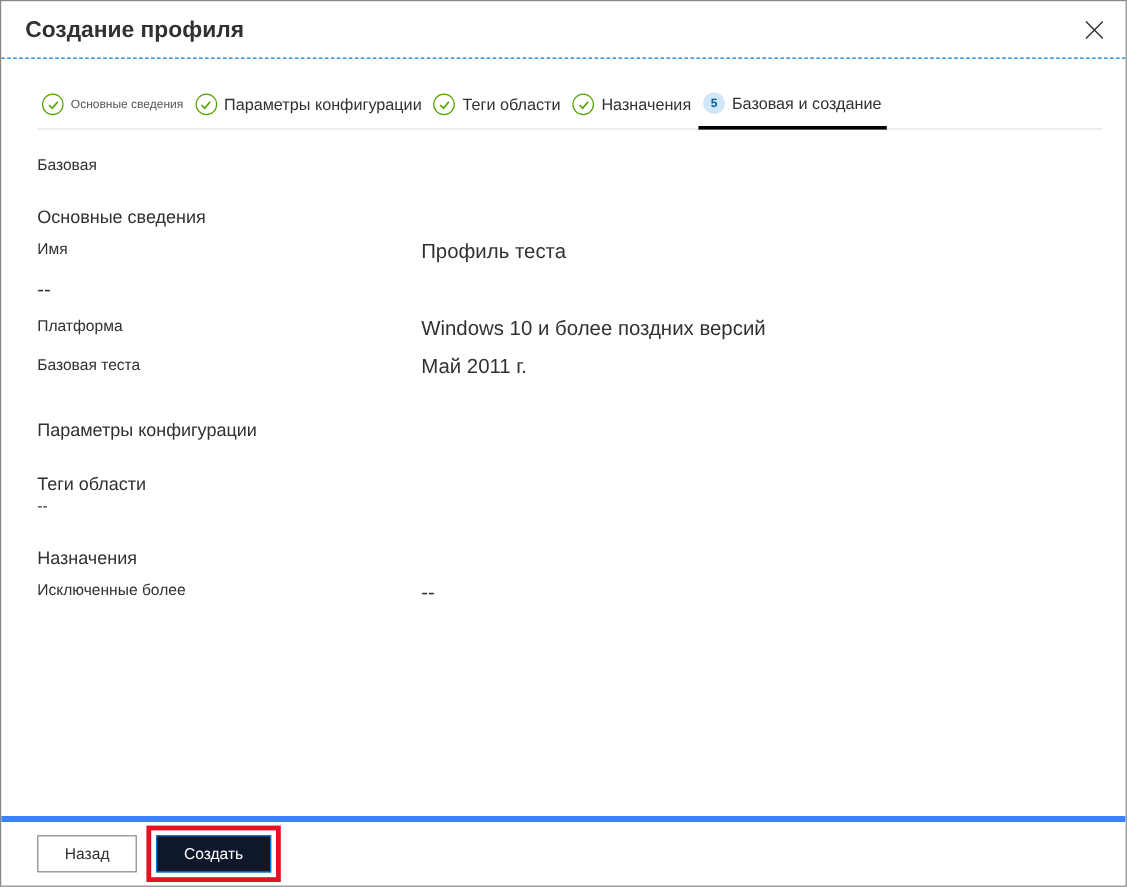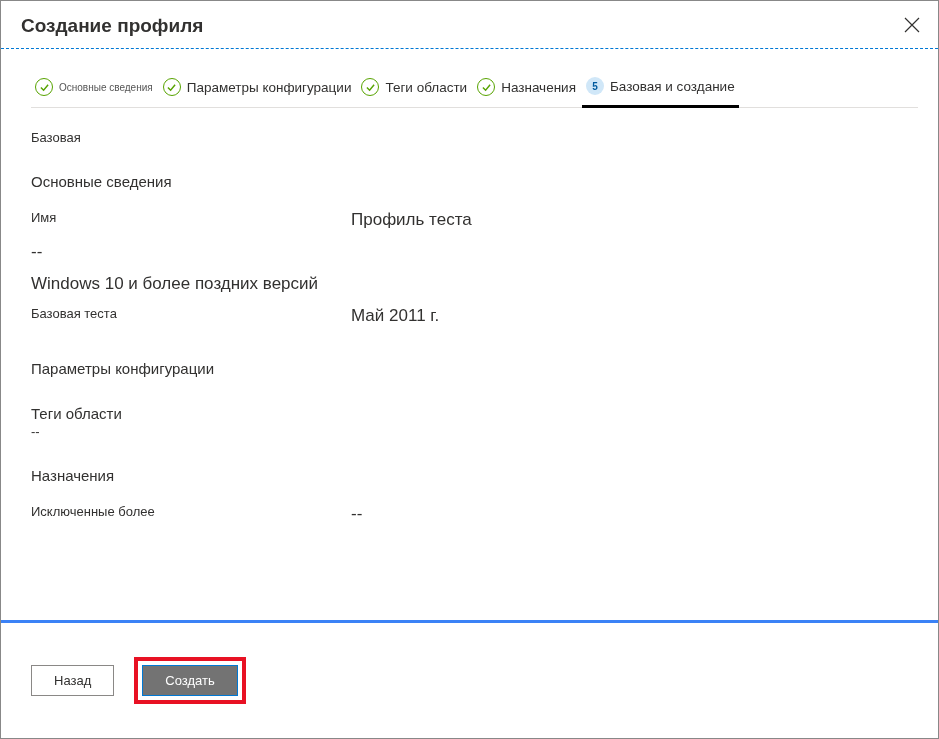--- a/index.html
+++ b/index.html
@@ -91,21 +91,21 @@
       font-size: 13px;
       color: #323130;
     }
     .section-title {
       font-size: 15px;
       color: #323130;
       margin-top: 28px;
       font-weight: 400;
     }
     .kv-grid {
-      margin-top: 14px;
+      margin-top: 4px;
     }
     .kv-row {
       display: flex;
       padding: 6px 0;
     }
     .kv-key {
       width: 320px;
       color: #323130;
       font-size: 13px;
     }
@@ -117,37 +117,37 @@
     .scope-val {
       font-size: 13px;
       color: #323130;
       margin-top: 2px;
     }
     .footer {
       position: absolute;
       bottom: 0;
       left: 0;
       right: 0;
-      border-top: 3px solid #3b82f6;
-      padding: 34px 30px;
-      display: flex;
-      gap: 20px;
+      border-top: 5px solid #3b82f6;
+      padding: 3px 30px;
+      display: flex;
+      gap: 8px;
       align-items: center;
     }
     .btn {
       padding: 7px 22px;
       font-size: 13px;
       border: 1px solid #8a8886;
       background: #fff;
       cursor: pointer;
       color: #323130;
       font-family: inherit;
     }
     .btn-primary {
-      background: #737373;
+      background: #0f172a;
       border-color: #0078d4;
       color: #fff;
     }
     .highlight-box {
       border: 4px solid #e81123;
       padding: 4px;
       display: inline-flex;
     }
   </style>
 </head>
@@ -210,20 +210,21 @@
   <div class="section-title">Основные сведения</div>
   <div class="kv-grid">
     <div class="kv-row">
       <div class="kv-key">Имя</div>
       <div class="kv-val">Профиль теста</div>
     </div>
     <div class="kv-row">
       <div class="kv-val">--</div>
     </div>
     <div class="kv-row">
+      <div class="kv-key">Платформа</div>
       <div class="kv-val">Windows 10 и более поздних версий</div>
     </div>
     <div class="kv-row">
       <div class="kv-key">Базовая теста</div>
       <div class="kv-val">Май 2011 г.</div>
     </div>
   </div>
 
   <div class="section-title">Параметры конфигурации</div>
 

